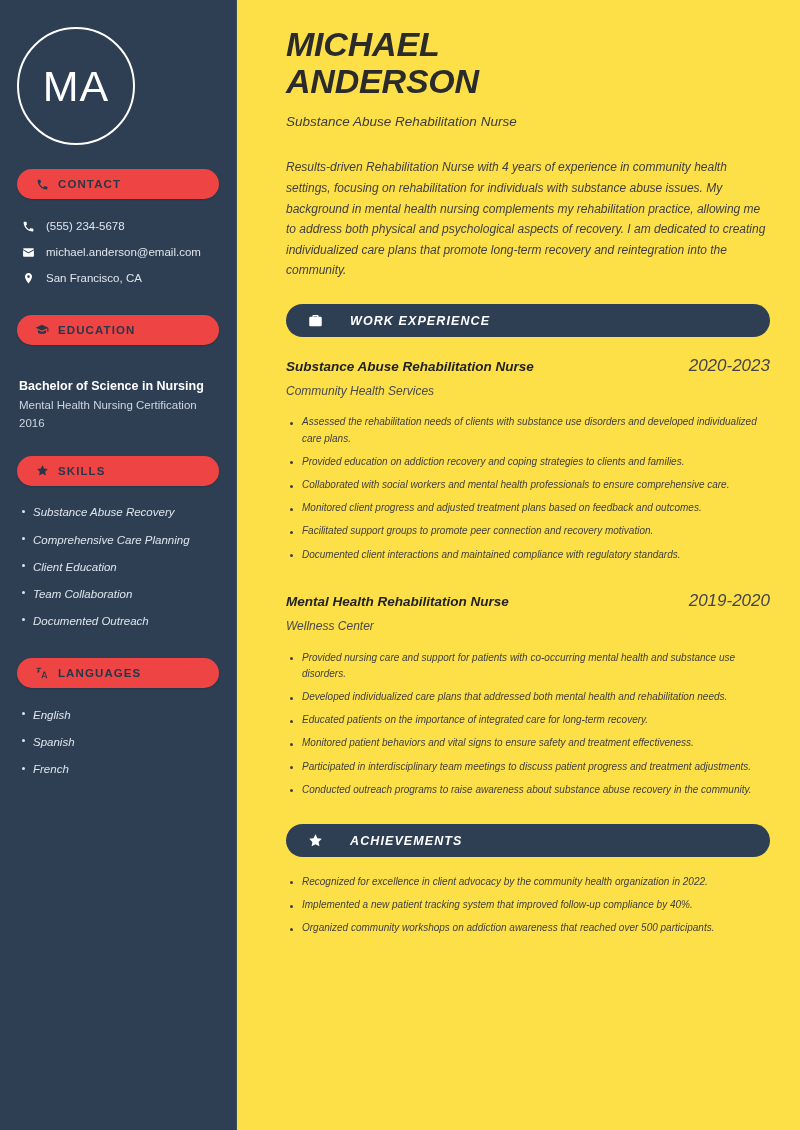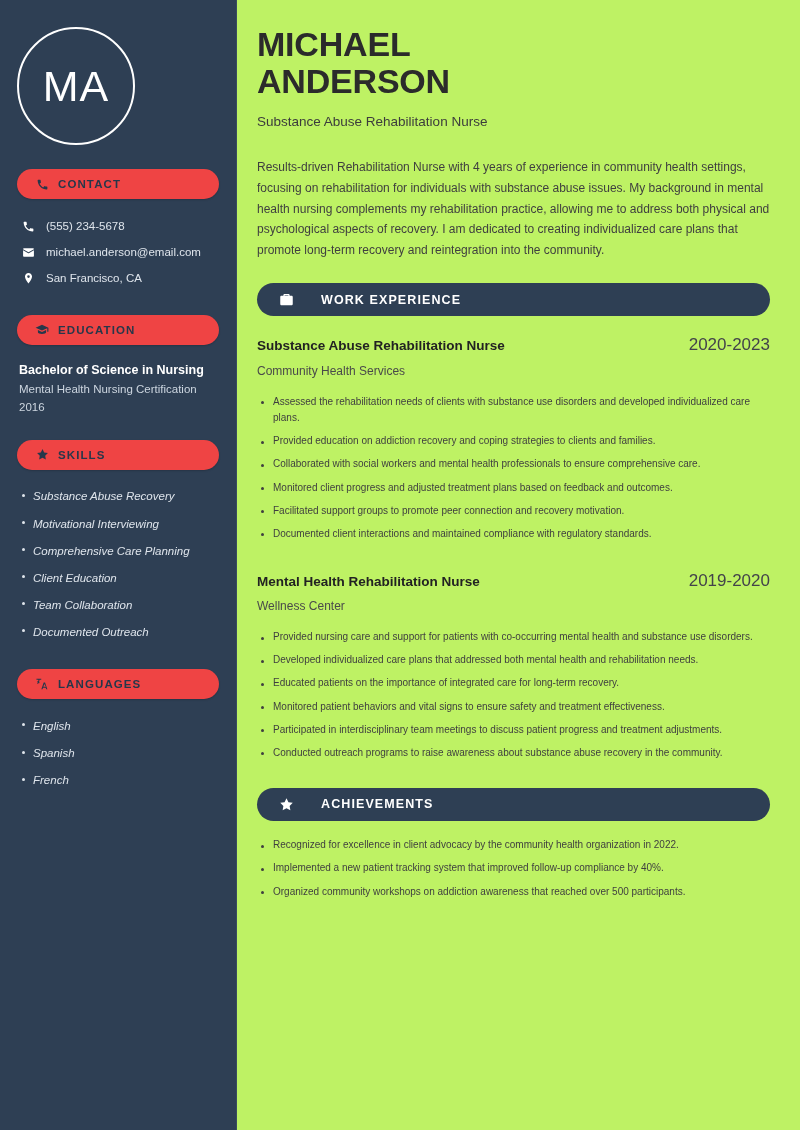--- a/index.html
+++ b/index.html
@@ -104,21 +104,21 @@
     justify-content: center;
   }
   .contact-icon svg { display: block; }
 
   .contact-text {
     color: #dfe5ec;
     font-size: 11.5px;
     line-height: 1.4;
   }
 
-  .edu-block { margin-top: 16px; padding-left: 2px; }
+  .edu-block { margin-top: 32px; padding-left: 2px; }
 
   .edu-degree {
     color: #ffffff;
     font-size: 12.5px;
     font-weight: 700;
     line-height: 1.45;
   }
   .edu-sub {
     color: #cdd6e0;
     font-size: 11.5px;
@@ -147,23 +147,24 @@
     top: 11px;
     width: 3px;
     height: 3px;
     border-radius: 50%;
     background: #dfe5ec;
   }
 
   
   .main {
     flex: 1 1 auto;
-    background: #bef264;
-    padding: 26px 30px 0 20px;
+    background: #fde047;
+    padding: 26px 30px 0 49px;
     overflow: hidden;
+    font-style: italic;
   }
 
   .name {
     color: #2b2b2b;
     font-size: 34px;
     font-weight: 700;
     line-height: 1.08;
     letter-spacing: -0.2px;
     text-transform: uppercase;
   }
@@ -333,21 +334,20 @@
       <span class="pill-icon">
         <svg width="13" height="13" viewBox="0 0 24 24" fill="#27374a">
             <path d="M12 2l3.1 6.3 6.9 1-5 4.9 1.2 6.9L12 17.8 5.8 21.1 7 14.2l-5-4.9 6.9-1L12 2z"></path>
           </svg>
       </span>
       <span class="pill-label">SKILLS</span>
     </div>
 
     <ul class="side-list">
       <li>Substance Abuse Recovery</li>
-      <li>Motivational Interviewing</li>
       <li>Comprehensive Care Planning</li>
       <li>Client Education</li>
       <li>Team Collaboration</li>
       <li>Documented Outreach</li>
     </ul>
 
     <div class="pill">
       <span class="pill-icon">
         <svg width="14" height="14" viewBox="0 0 24 24" fill="#27374a">
             <path d="M2.5 3h8.2v1.7H7.6v.9c0 2.4-.9 4.6-2.6 6.3l-1.3-1.3c1.4-1.3 2.1-3 2.1-5v-.9H2.5V3zm1.2 5.2l1.2-1.2c.9.9 1.9 1.7 3.1 2.3l-.8 1.5c-1.3-.7-2.5-1.6-3.5-2.6zM14.9 9.6h2.3l4 11.4h-2l-.9-2.6h-4.5l-.9 2.6h-2l4-11.4zm.5 7.1h3.3L16 11.9l-1.6 4.8z"></path>

